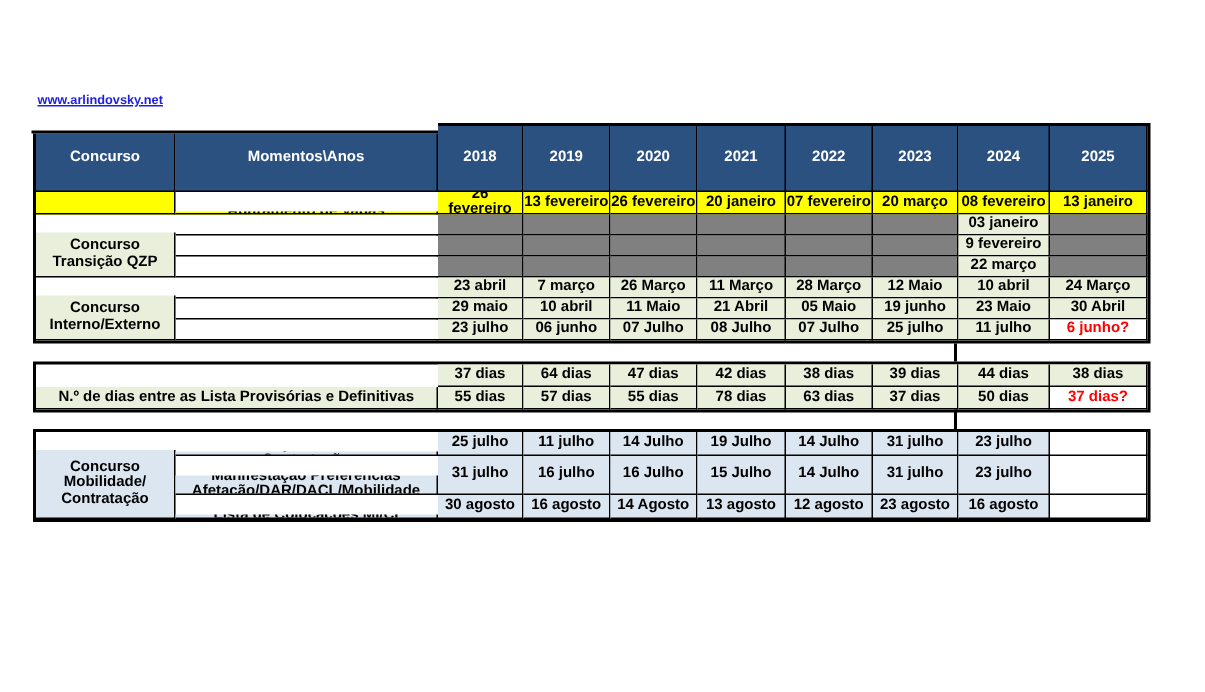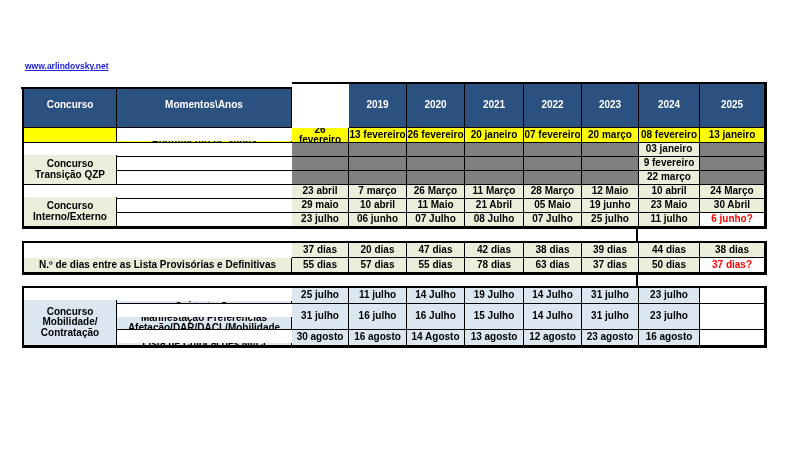--- a/index.html
+++ b/index.html
@@ -42,20 +42,21 @@
 </style>
 </head>
 <body>
 
 <div class="stage">
   <a class="weblink">www.arlindovsky.net</a>
 
   <div id="main-table" class="tbl">
       <div class="hdr" style="grid-area: 1 / 1;">Concurso</div>
       <div class="hdr" style="grid-area: 1 / 2;">Momentos\Anos</div>
+      <div class="hdr" style="grid-area: 1 / 3;">2018</div>
       <div class="hdr" style="grid-area: 1 / 4;">2019</div>
       <div class="hdr" style="grid-area: 1 / 5;">2020</div>
       <div class="hdr" style="grid-area: 1 / 6;">2021</div>
       <div class="hdr" style="grid-area: 1 / 7;">2022</div>
       <div class="hdr" style="grid-area: 1 / 8;">2023</div>
       <div class="hdr" style="grid-area: 1 / 9;">2024</div>
       <div class="hdr lc" style="grid-area: 1 / 10;">2025</div>
       <div class="c-y bb2" style="grid-area: 2 / 1;"></div>
       <div class="sec c-v bb2" style="grid-area: 3 / 1 / span 3;">Concurso Transição QZP</div>
       <div class="sec c-v lr" style="grid-area: 6 / 1 / span 3;">Concurso Interno/Externo</div>
@@ -120,21 +121,21 @@
       <div class="val c-v lr" style="grid-area: 8 / 6;">08 Julho</div>
       <div class="val c-v lr" style="grid-area: 8 / 7;">07 Julho</div>
       <div class="val c-v lr" style="grid-area: 8 / 8;">25 julho</div>
       <div class="val c-v lr" style="grid-area: 8 / 9;">11 julho</div>
       <div class="val c-r lr lc" style="grid-area: 8 / 10;">6 junho?</div>
     </div>
   <div class="mask"></div>
 
   <div id="days-table" class="tbl">
       <div class="val c-v" style="grid-area: 1 / 2;">37 dias</div>
-      <div class="val c-v" style="grid-area: 1 / 3;">20 dias</div>
+      <div class="val c-v" style="grid-area: 1 / 3;">64 dias</div>
       <div class="val c-v" style="grid-area: 1 / 4;">47 dias</div>
       <div class="val c-v" style="grid-area: 1 / 5;">42 dias</div>
       <div class="val c-v" style="grid-area: 1 / 6;">38 dias</div>
       <div class="val c-v" style="grid-area: 1 / 7;">39 dias</div>
       <div class="val c-v" style="grid-area: 1 / 8;">44 dias</div>
       <div class="val c-v lc" style="grid-area: 1 / 9;">38 dias</div>
       <div class="dayslbl c-v lr" style="grid-area: 2 / 1;">N.º de dias entre as Lista Provisórias e Definitivas</div>
       <div class="val c-v lr" style="grid-area: 2 / 2;">55 dias</div>
       <div class="val c-v lr" style="grid-area: 2 / 3;">57 dias</div>
       <div class="val c-v lr" style="grid-area: 2 / 4;">55 dias</div>

